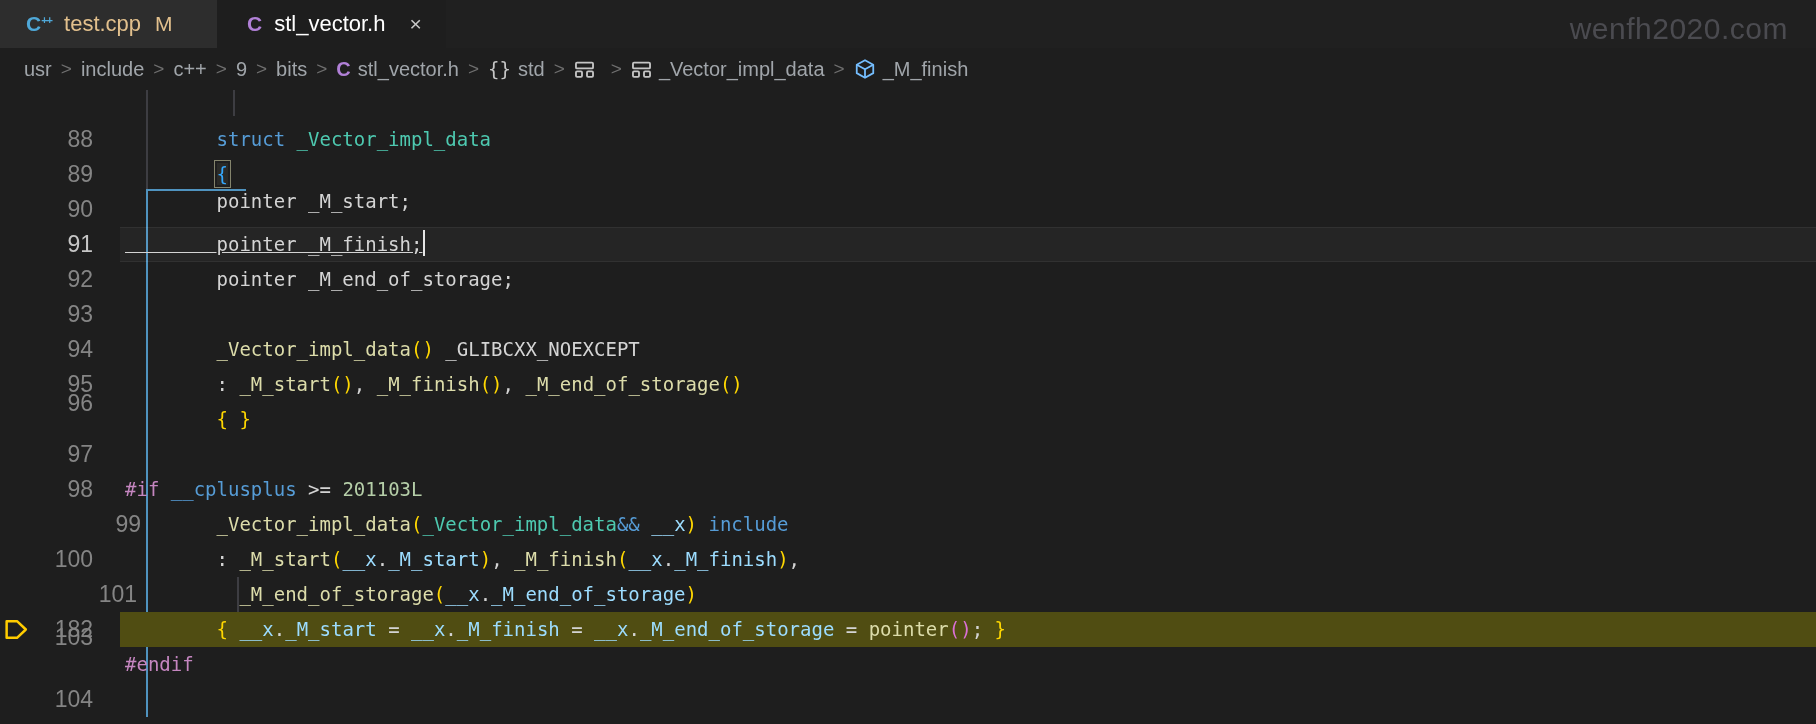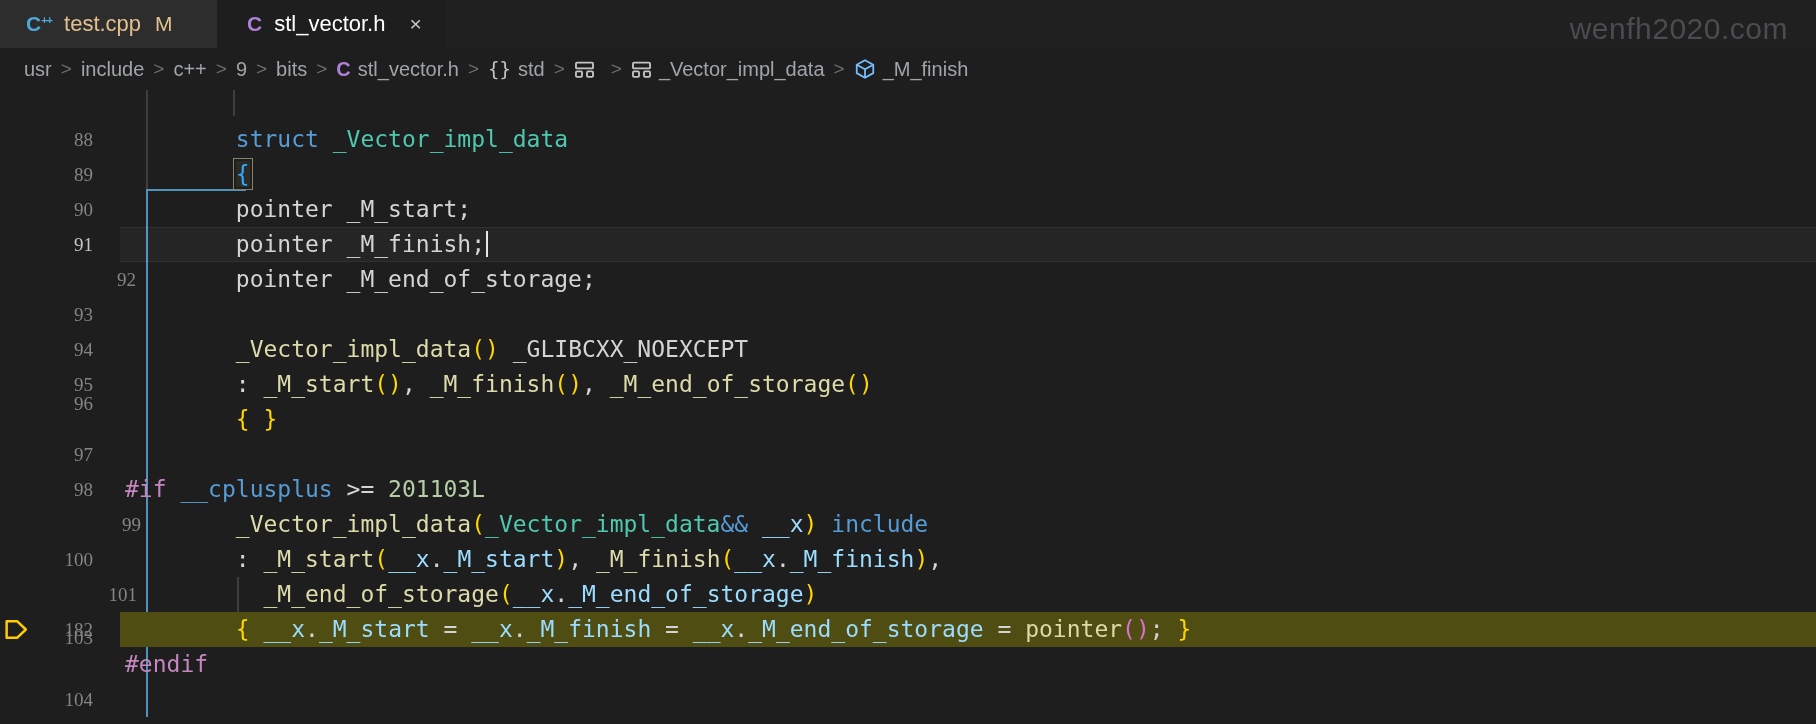--- a/index.html
+++ b/index.html
@@ -32,24 +32,24 @@
   .g.gray{background:var(--guide);}
   .g.blue{background:var(--guide_active);}
   .g.blueh{height:2px;background:var(--guide_active);}
   .cur-line-bar{position:absolute;left:120px;top:137px;width:1696px;height:35px;z-index:1;
     background:rgba(255,255,255,.035);border-top:1px solid rgba(255,255,255,.06);
     border-bottom:1px solid rgba(255,255,255,.06);box-sizing:border-box;}
   .debug-line-bar{position:absolute;left:120px;top:522px;width:1696px;height:35px;z-index:1;background:var(--debug_line_bg);}
   .debug-arrow{position:absolute;left:3px;top:526px;z-index:3;}
   #gutter,#rows{position:absolute;top:0;left:0;z-index:3;}
   .gnum{position:absolute;left:0;width:93px;text-align:right;color:var(--line_num);
-    font-family:Liberation Serif, serif;font-size:19px;line-height:35px;height:35px;}
+    font-family:Liberation Sans, sans-serif;font-size:23px;line-height:35px;height:35px;}
   .gnum.cur{color:var(--line_num_active);}
   .crow{position:absolute;left:125px;white-space:pre;font-family:"DejaVu Sans Mono","Liberation Mono",monospace;
-    font-size:23px;line-height:35px;height:35px;color:var(--txt);}
+    font-size:19px;line-height:35px;height:35px;color:var(--txt);}
   .tk-kw{color:var(--kw);} .tk-type{color:var(--type);} .tk-fn{color:var(--fn);}
   .tk-var{color:var(--var);} .tk-txt{color:var(--txt);} .tk-num{color:var(--num);}
   .tk-pre{color:var(--pre);} .tk-b3{color:var(--b3);} .tk-b4{color:var(--b4);} .tk-b5{color:var(--b5);}
   .match-box{outline:1px solid #84846c;outline-offset:2px;background:rgba(210,210,170,.07);}
   .cursor{display:inline-block;width:2px;height:26px;background:#e6e6e6;vertical-align:-5px;margin-left:1px;}
 </style>
 </head>
 <body>
 
 <div class="tabbar">
@@ -128,39 +128,39 @@
   <div class="debug-line-bar"></div>
 
   <svg class="debug-arrow" width="27" height="27" viewBox="0 0 26 26">
     <polygon points="3.5,5 13.5,5 22,13 13.5,21 3.5,21" fill="none" stroke="#ffcc00" stroke-width="2.4" stroke-linejoin="round"></polygon>
   </svg>
   <div id="gutter">
       <div class="gnum" style="top: 32px;">88</div>
       <div class="gnum" style="top: 67px;">89</div>
       <div class="gnum" style="top: 102px;">90</div>
       <div class="gnum cur" style="top: 137px;">91</div>
-      <div class="gnum" style="top: 172px; padding-left: 43px;">92</div>
+      <div class="gnum" style="top: 172px;">92</div>
       <div class="gnum" style="top: 207px;">93</div>
       <div class="gnum" style="top: 242px;">94</div>
       <div class="gnum" style="top: 277px; text-align: right;">95</div>
       <div class="gnum" style="top: 296px;">96</div>
       <div class="gnum" style="top: 347px;">97</div>
       <div class="gnum" style="top: 382px;">98</div>
       <div class="gnum" style="top: 417px; padding-left: 48px;">99</div>
       <div class="gnum" style="top: 452px;">100</div>
       <div class="gnum" style="top: 487px; margin-left: 44px;">101</div>
       <div class="gnum" style="top: 522px;">182</div>
       <div class="gnum" style="top: 530px;">103</div>
       <div class="gnum" style="top: 592px;">104</div>
     </div>
   <div id="rows">
       <div class="crow" style="top: 32px;">        <span class="tk-kw">struct </span><span class="tk-type">_Vector_impl_data</span></div>
       <div class="crow" style="top: 67px;">        <span class="tk-b3 match-box">{</span></div>
-      <div class="crow" style="top: 102px;">        <span class="tk-txt">pointer _M_start;</span></div>
-      <div class="crow" style="top: 137px;">        <span class="tk-txt">pointer _M_finish;</span><span class="cursor"></span></div>
+      <div class="crow" style="top: 94px;">        <span class="tk-txt">pointer _M_start;</span></div>
+      <div class="crow" style="top: 137px; text-decoration: underline;">        <span class="tk-txt">pointer _M_finish;</span><span class="cursor"></span></div>
       <div class="crow" style="top: 172px;">        <span class="tk-txt">pointer _M_end_of_storage;</span></div>
       <div class="crow" style="top: 207px;"></div>
       <div class="crow" style="top: 242px;">        <span class="tk-fn">_Vector_impl_data</span><span class="tk-b4">()</span><span class="tk-txt"> _GLIBCXX_NOEXCEPT</span></div>
       <div class="crow" style="top: 277px;">        <span class="tk-txt">: </span><span class="tk-fn">_M_start</span><span class="tk-b4">()</span><span class="tk-txt">, </span><span class="tk-fn">_M_finish</span><span class="tk-b4">()</span><span class="tk-txt">, </span><span class="tk-fn">_M_end_of_storage</span><span class="tk-b4">()</span></div>
       <div class="crow" style="top: 312px;">        <span class="tk-b4">{ }</span></div>
       <div class="crow" style="top: 347px;"></div>
       <div class="crow" style="top: 382px;"><span class="tk-pre">#if </span><span class="tk-kw">__cplusplus</span><span class="tk-txt"> &gt;= </span><span class="tk-num">201103L</span></div>
       <div class="crow" style="top: 417px;">        <span class="tk-fn">_Vector_impl_data</span><span class="tk-b4">(</span><span class="tk-type">_Vector_impl_data</span><span class="tk-kw">&amp;&amp;</span><span class="tk-txt"> </span><span class="tk-var">__x</span><span class="tk-b4">)</span><span class="tk-txt"> </span><span class="tk-kw">include</span></div>
       <div class="crow" style="top: 452px;">        <span class="tk-txt">: </span><span class="tk-fn">_M_start</span><span class="tk-b4">(</span><span class="tk-var">__x</span><span class="tk-txt">.</span><span class="tk-var">_M_start</span><span class="tk-b4">)</span><span class="tk-txt">, </span><span class="tk-fn">_M_finish</span><span class="tk-b4">(</span><span class="tk-var">__x</span><span class="tk-txt">.</span><span class="tk-var">_M_finish</span><span class="tk-b4">)</span><span class="tk-txt">,</span></div>
       <div class="crow" style="top: 487px;">          <span class="tk-fn">_M_end_of_storage</span><span class="tk-b4">(</span><span class="tk-var">__x</span><span class="tk-txt">.</span><span class="tk-var">_M_end_of_storage</span><span class="tk-b4">)</span></div>

